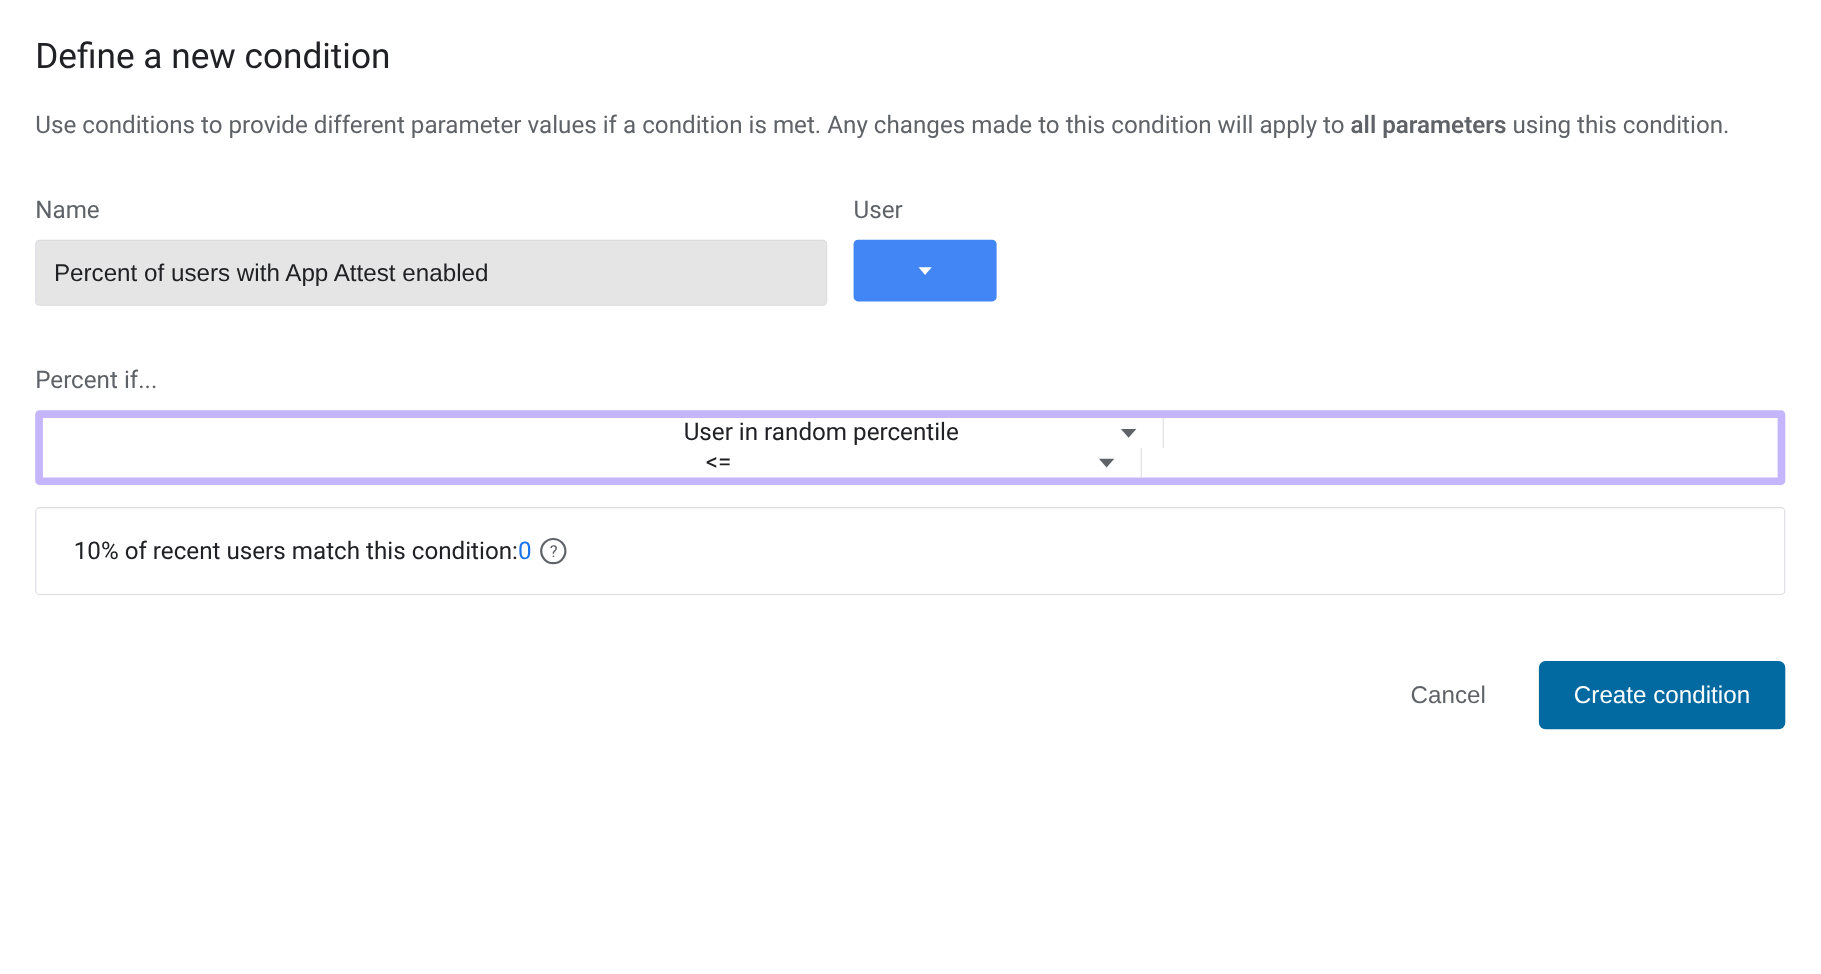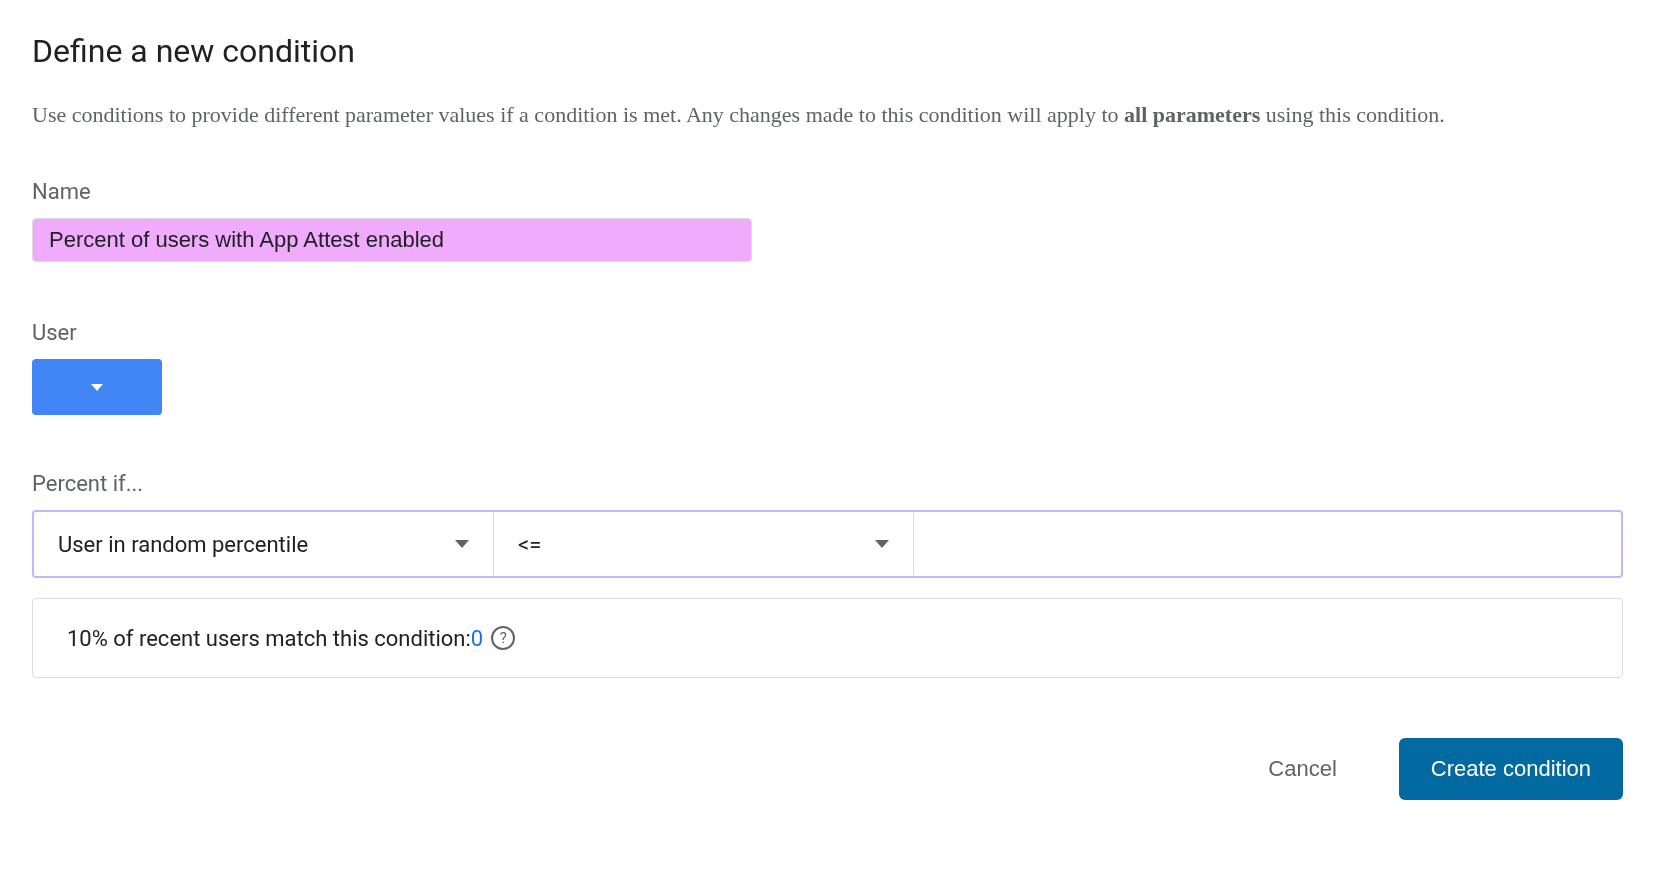--- a/index.html
+++ b/index.html
@@ -17,49 +17,47 @@
     .header-title {
       font-size: 32px;
       font-weight: 400;
       margin-bottom: 28px;
     }
     .description {
       font-size: 22px;
       color: #5f6368;
       line-height: 1.5;
       margin-bottom: 48px;
-      font-family: Liberation Serif, serif;
     }
     .description-bold {
       font-weight: 600;
       color: #5f6368;
     }
     .form-row {
       display: flex;
-      gap: 58px;
+      gap: 24px;
       margin-bottom: 56px;
-      flex-direction: column;
     }
     .form-group {
       display: flex;
       flex-direction: column;
     }
     .form-label {
       font-size: 22px;
       color: #5f6368;
       margin-bottom: 14px;
     }
     .name-input {
       width: 720px;
-      height: 44px;
+      height: 60px;
       padding: 0 16px;
       font-size: 22px;
       border: 1px solid #dadce0;
       border-radius: 4px;
-      background: #f0abfc;
+      background: #e5e5e5;
       color: #202124;
     }
     .color-dropdown {
       width: 130px;
       height: 56px;
       background: #4285f4;
       border: none;
       border-radius: 4px;
       display: flex;
       align-items: center;
@@ -74,25 +72,26 @@
       border-top: 7px solid #fff;
     }
     .applies-label {
       font-size: 22px;
       color: #5f6368;
       margin-bottom: 14px;
     }
     .condition-row {
       display: flex;
       align-items: center;
-      border: 2px solid #c4b5fd;
+      border: 7px solid #c4b5fd;
       border-radius: 4px;
       height: 68px;
       width: 100%;
       padding: 0;
+      flex-direction: column;
     }
     .condition-type {
       display: flex;
       align-items: center;
       justify-content: space-between;
       padding: 0 24px;
       width: 460px;
       height: 100%;
       border-right: 1px solid #dadce0;
       font-size: 22px;
@@ -181,21 +180,21 @@
       border-radius: 50%;
       font-size: 15px;
       color: #5f6368;
       margin-left: 8px;
       cursor: pointer;
     }
     .actions {
       display: flex;
       justify-content: flex-end;
       align-items: center;
-      gap: 46px;
+      gap: 32px;
     }
     .cancel-btn {
       background: none;
       border: none;
       color: #5f6368;
       font-size: 22px;
       cursor: pointer;
       padding: 12px 16px;
     }
     .create-btn {

